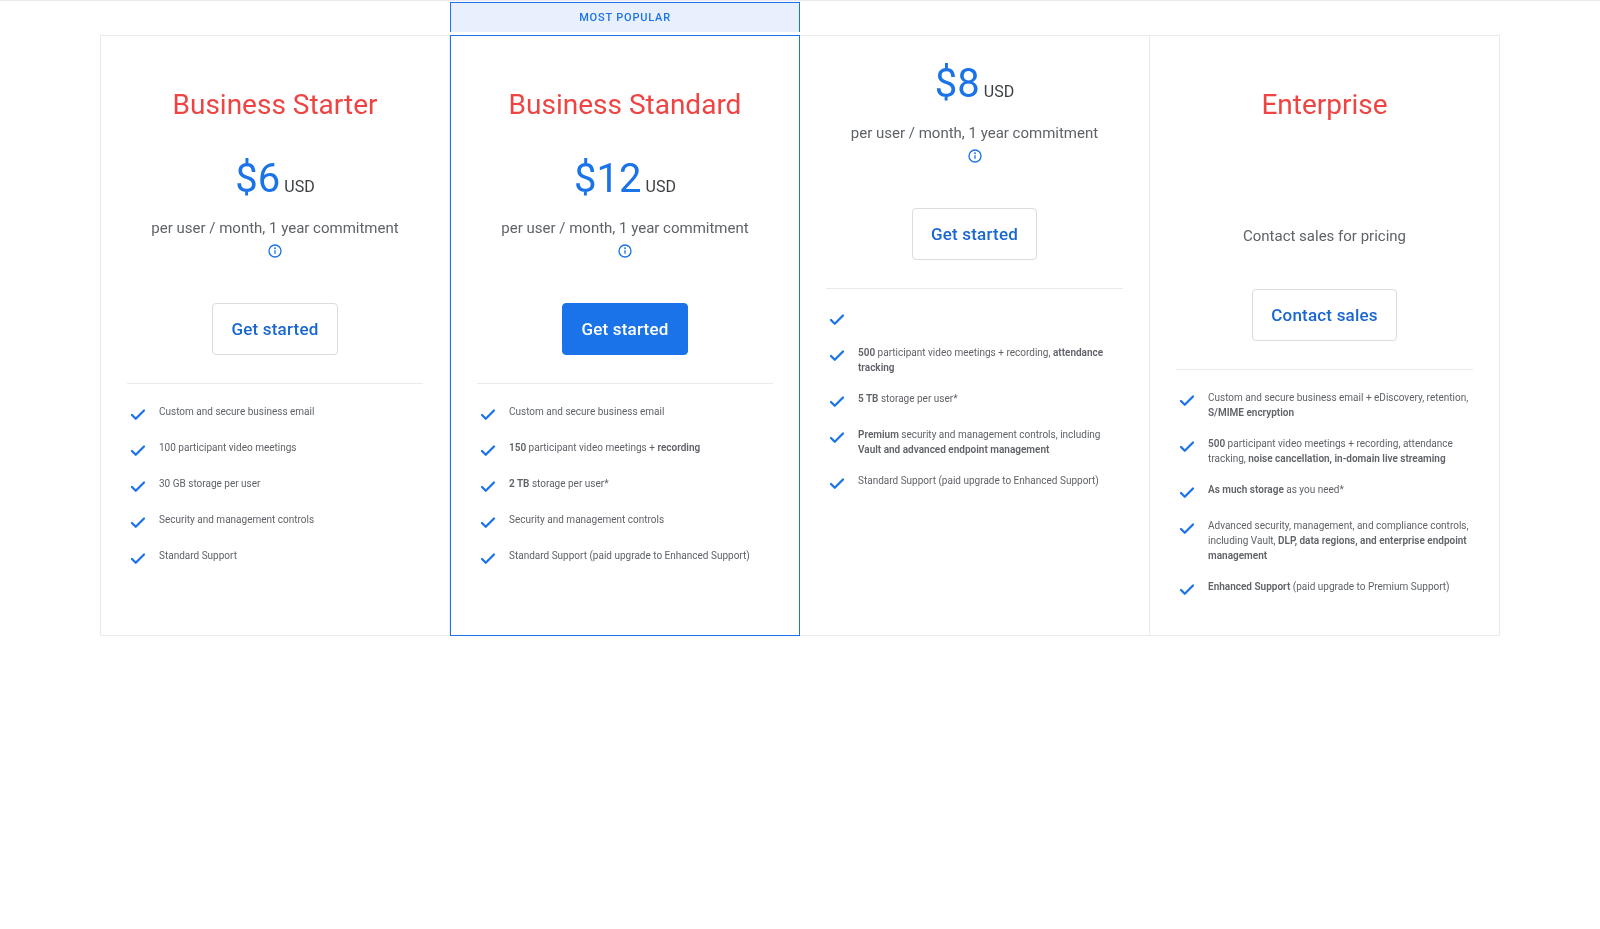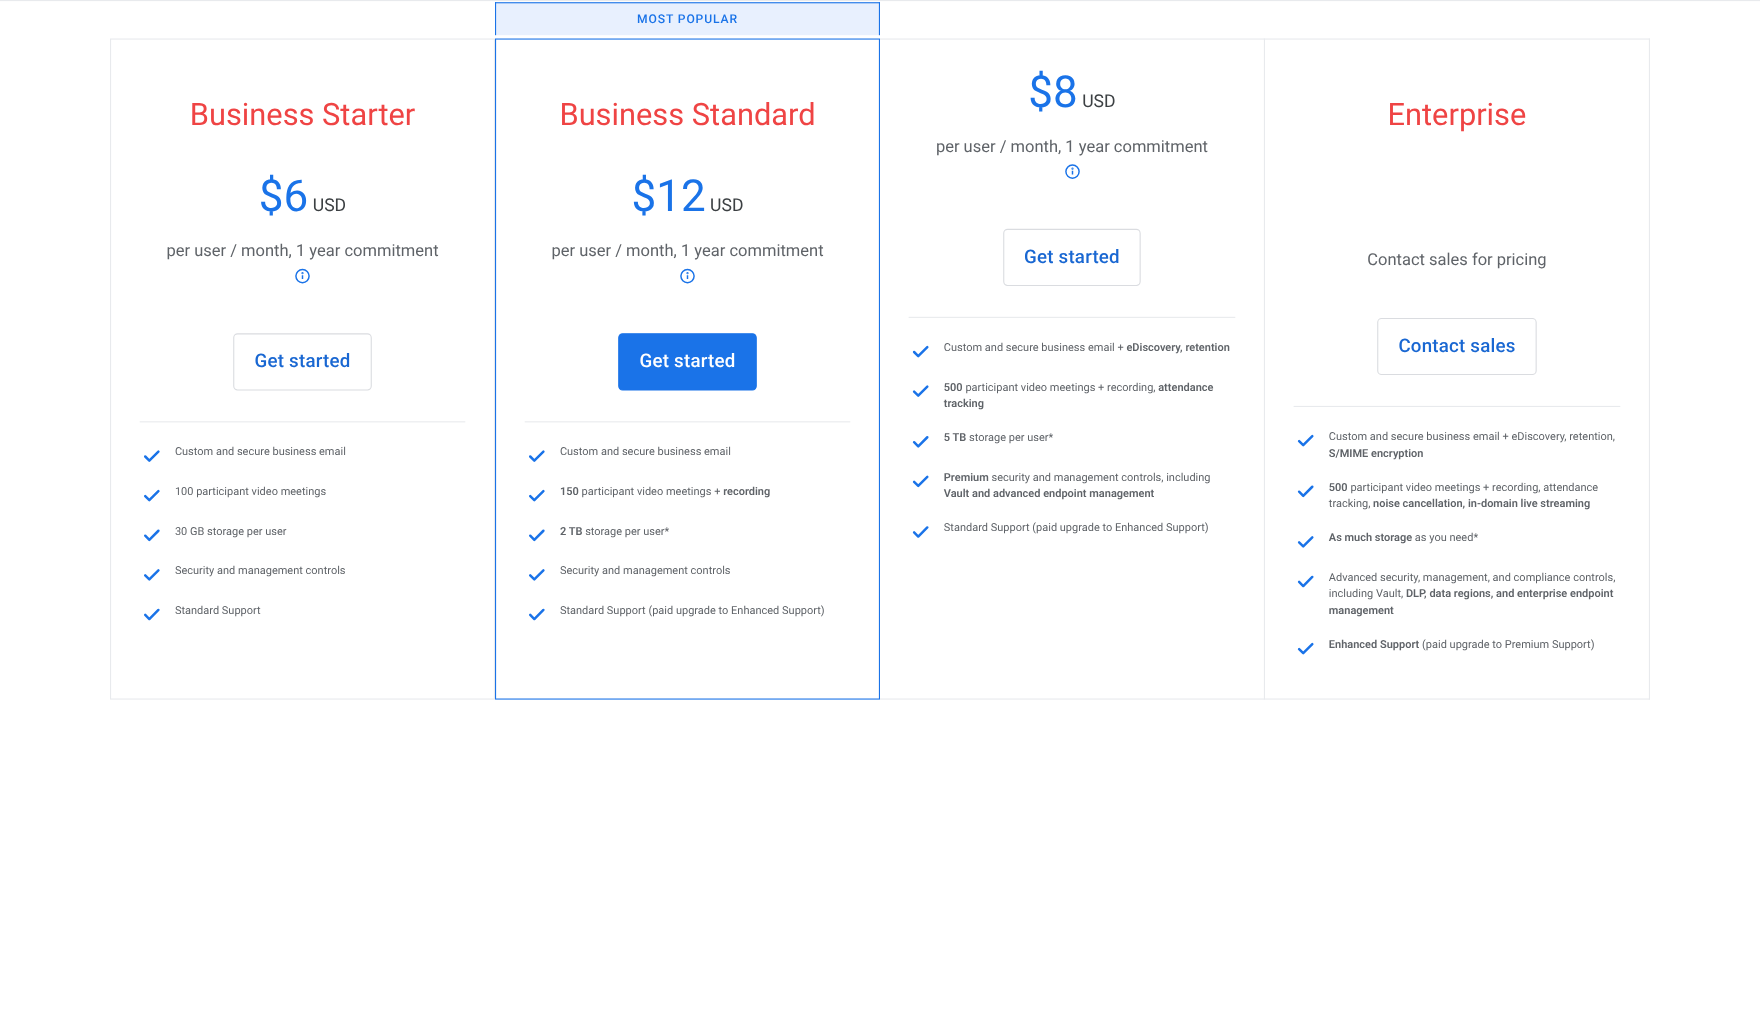--- a/index.html
+++ b/index.html
@@ -254,21 +254,20 @@
         </div>
         <div class="cta-row">
           <a class="btn btn-outline">Get started</a>
         </div>
         <hr class="sep">
         <ul class="features">
           <li>
             <svg class="check" viewBox="0 0 24 24" fill="none" stroke="currentColor" stroke-width="3" stroke-linecap="round" stroke-linejoin="round">
               <polyline points="20 6 9 17 4 12"></polyline>
             </svg>
-            <span>Custom and secure business email + <b>eDiscovery, retention</b></span>
           </li>
           <li>
             <svg class="check" viewBox="0 0 24 24" fill="none" stroke="currentColor" stroke-width="3" stroke-linecap="round" stroke-linejoin="round">
               <polyline points="20 6 9 17 4 12"></polyline>
             </svg>
             <span><b>500</b> participant video meetings + recording, <b>attendance tracking</b></span>
           </li>
           <li>
             <svg class="check" viewBox="0 0 24 24" fill="none" stroke="currentColor" stroke-width="3" stroke-linecap="round" stroke-linejoin="round">
               <polyline points="20 6 9 17 4 12"></polyline>

